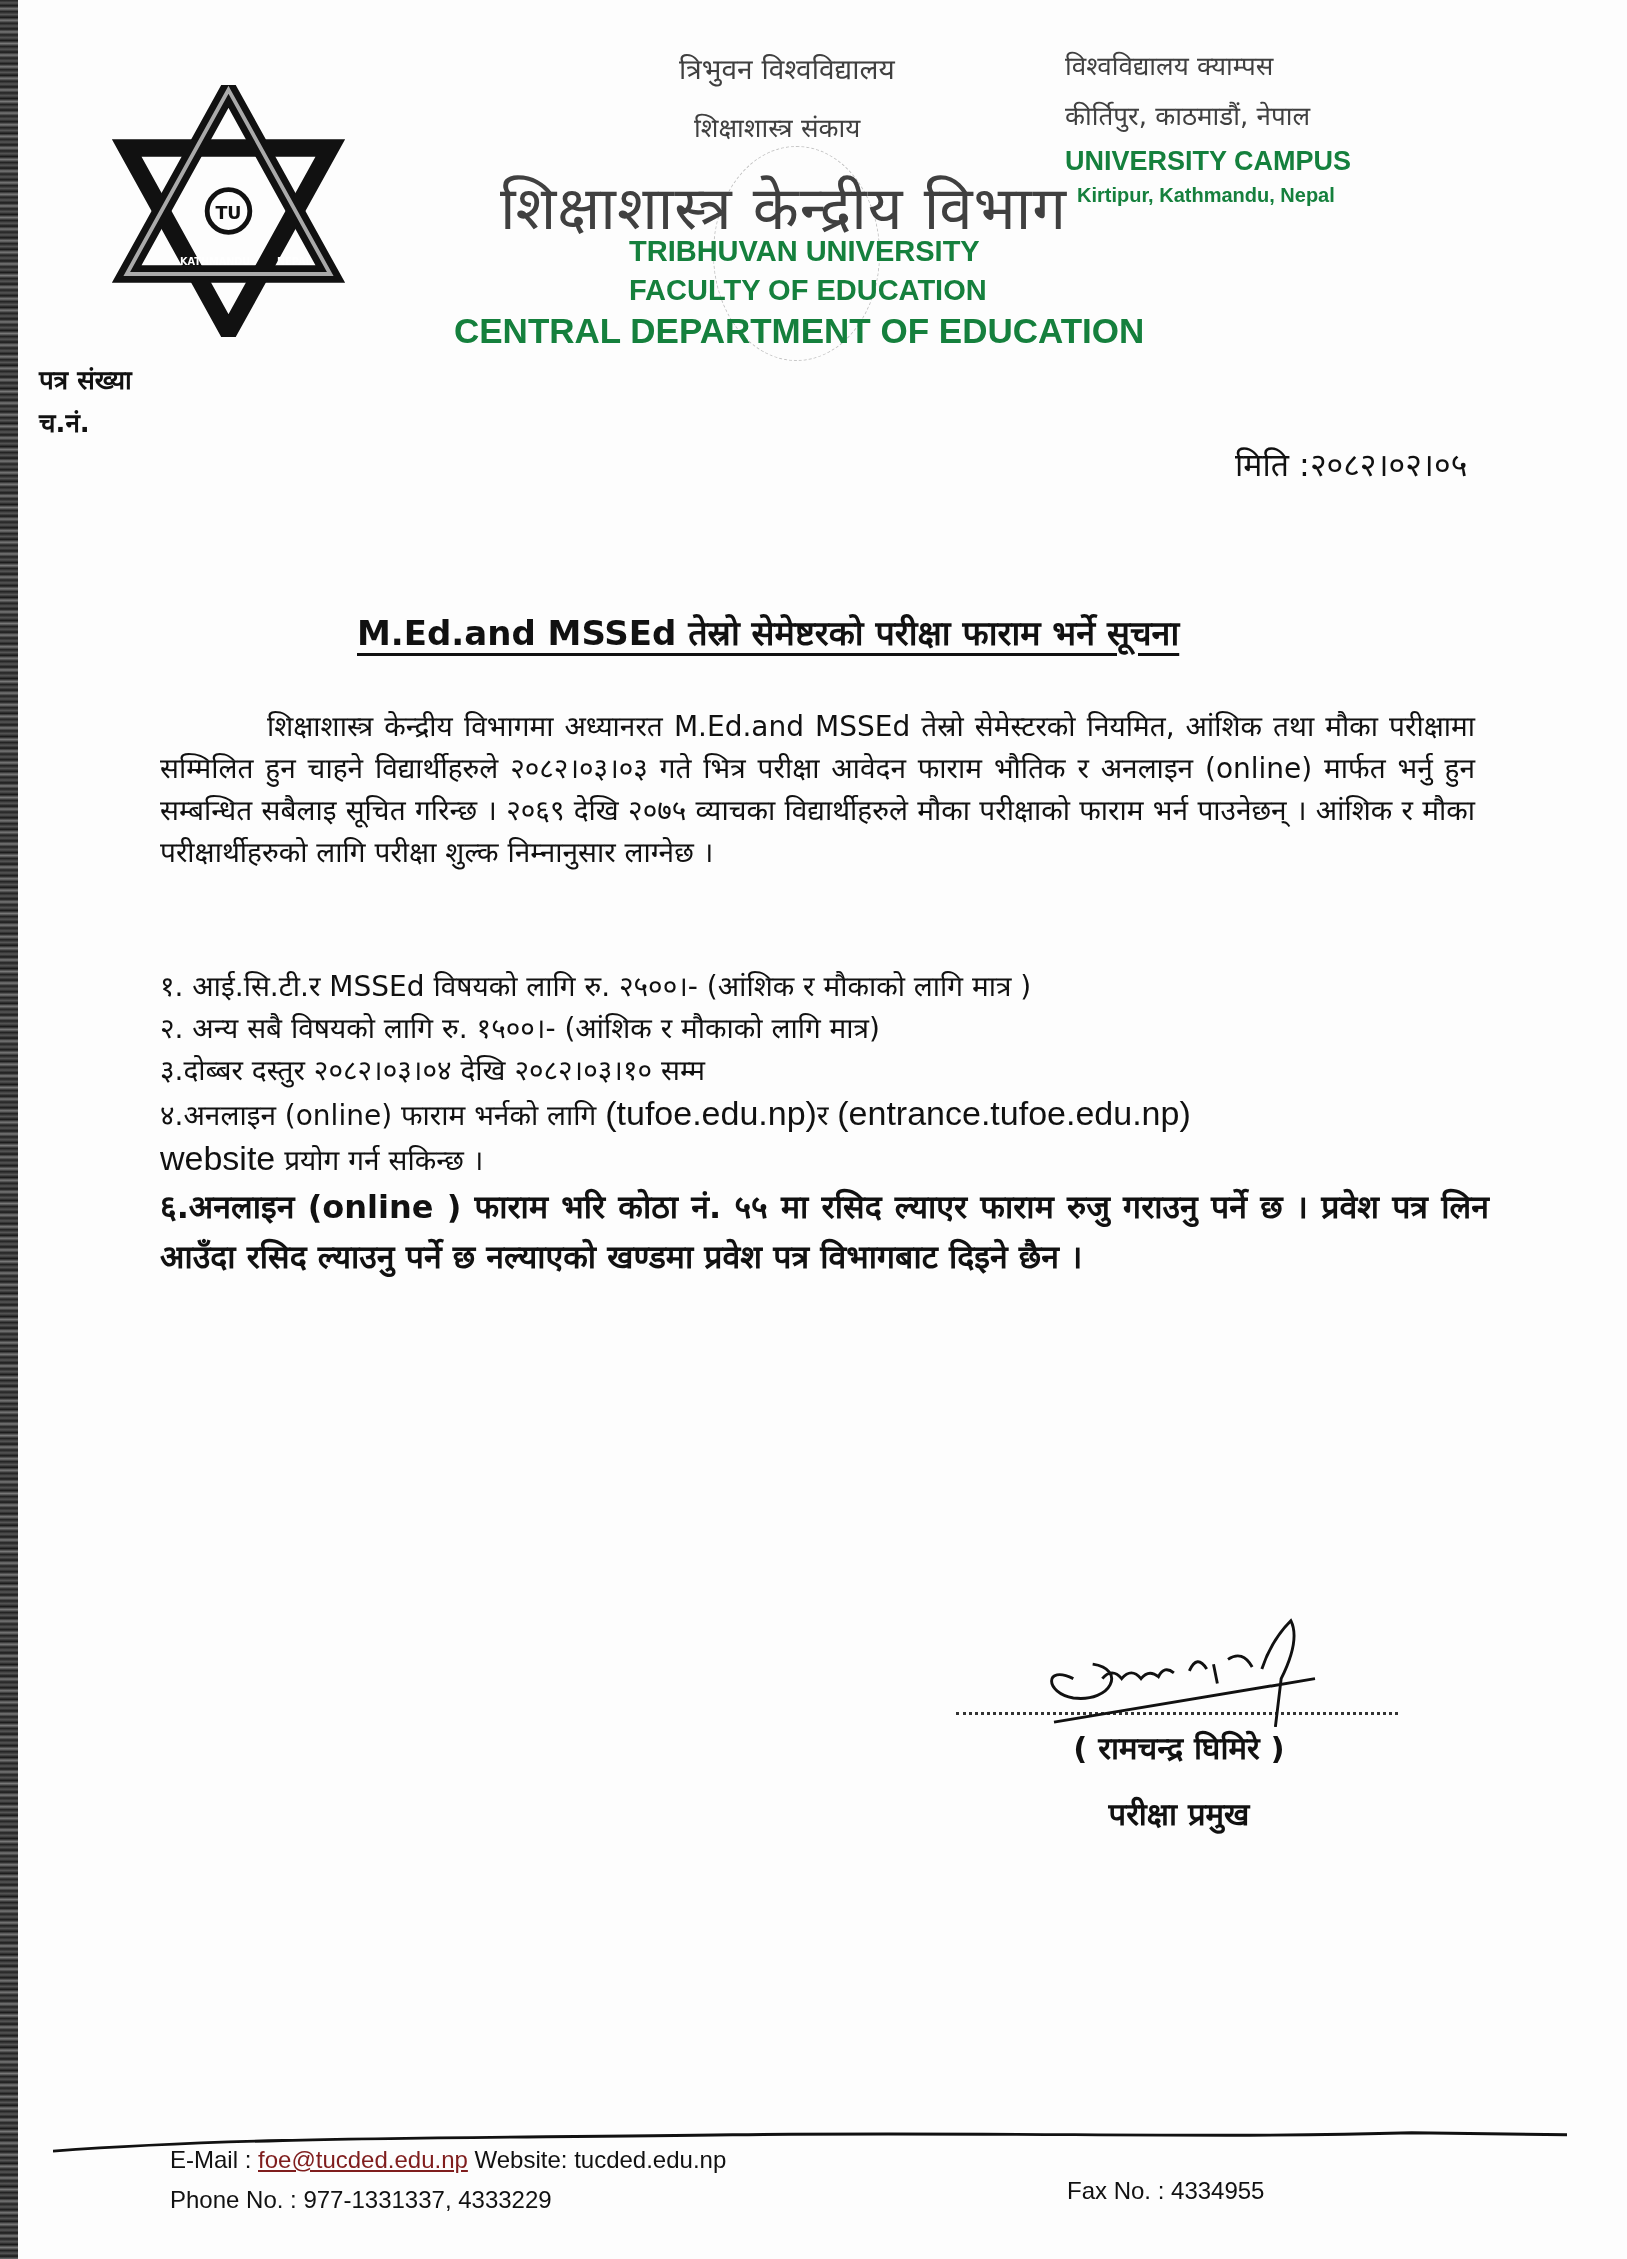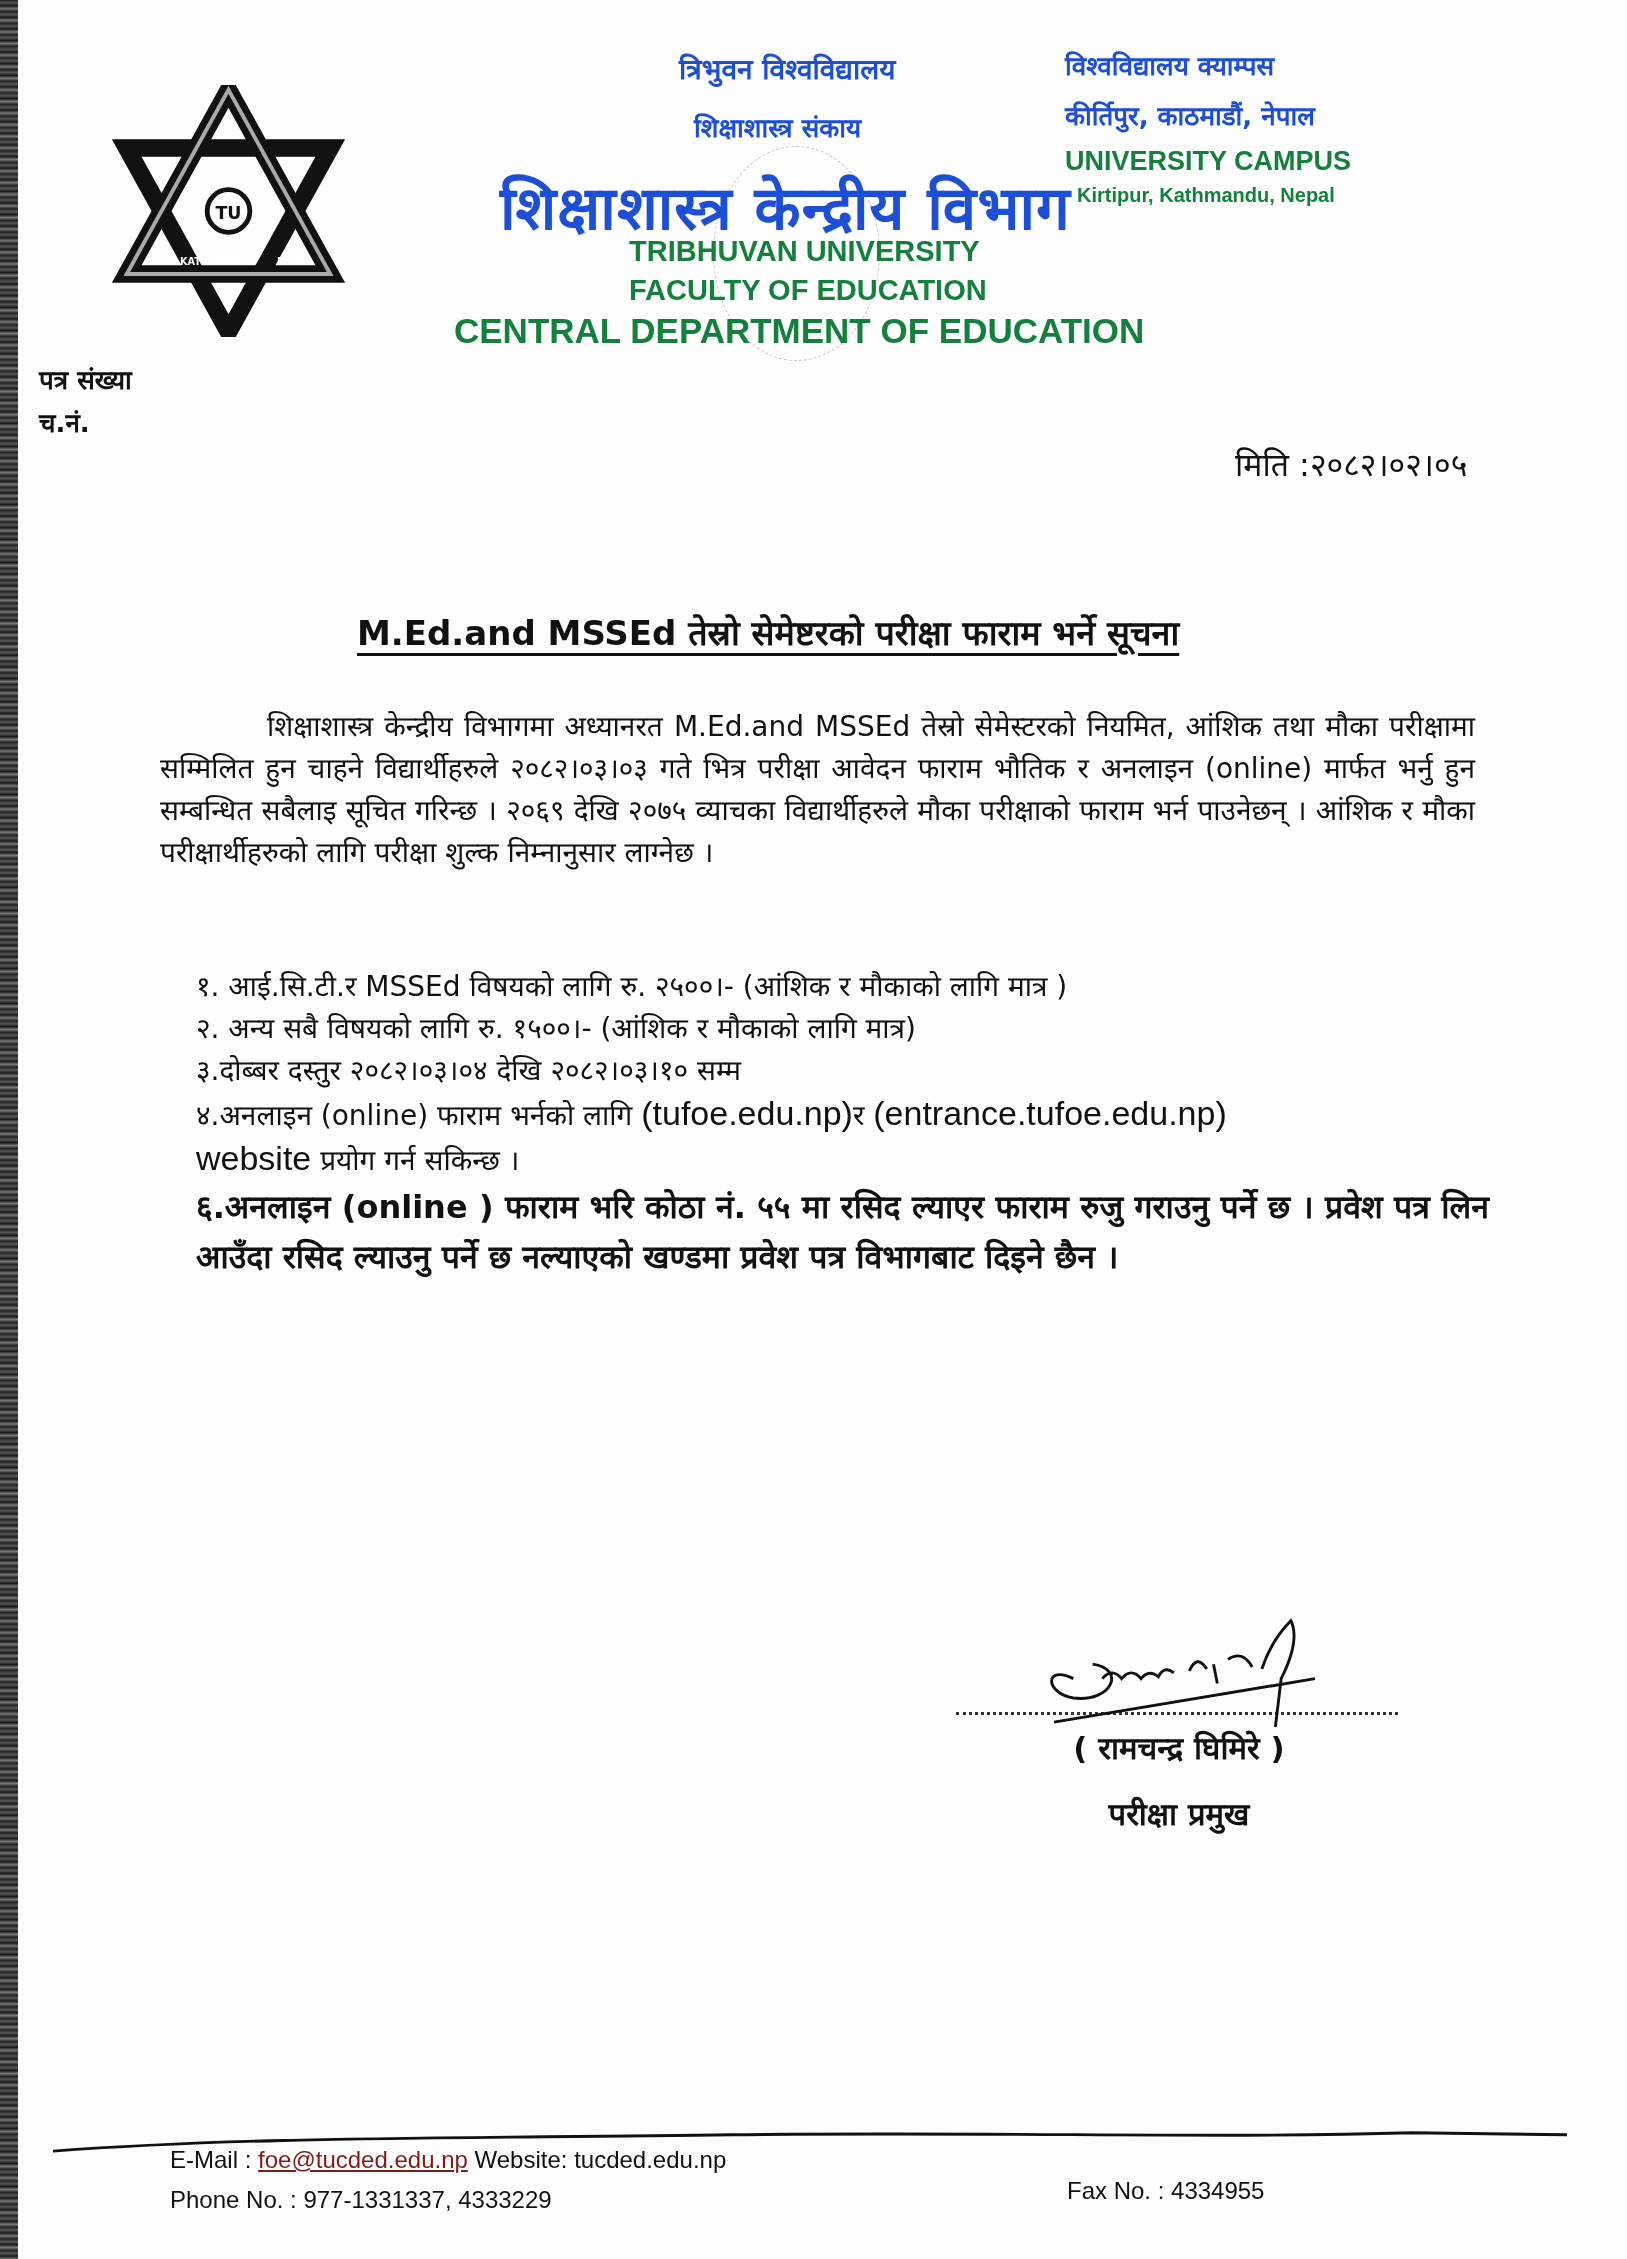--- a/index.html
+++ b/index.html
@@ -6,21 +6,21 @@
   body {
     width: 1627px; height: 2259px; position: relative; overflow: hidden;
     background: #fdfdfd; color: #111;
     font-family: "DejaVu Sans", "Liberation Sans", sans-serif;
   }
   .scan-edge {
     position: absolute; left: 0; top: 0; width: 17.5px; height: 2259px;
     background: repeating-linear-gradient(180deg, #222 0px, #555 2.9px, #1a1a1a 5.8px, #777 8.7px, #222 11.6px);
   }
   .logo { position: absolute; left: 112px; top: 85px; width: 233px; height: 252px; }
-  .hdr-np { position: absolute; font-weight: bold; color: #1d4ed8; white-space: nowrap; }
+  .hdr-np { position: absolute; font-weight: normal; color: #404040; white-space: nowrap; }
   .hdr-en { position: absolute; font-family: "Liberation Sans", sans-serif; color: #15803d; white-space: nowrap; }
   #tu-np { left: 679px; top: 49px; font-size: 28px; }
   #foe-np { left: 694px; top: 109px; font-size: 26px; }
   #cde-np { left: 500px; top: 165px; font-size: 60px; letter-spacing: 1px; }
   #uc-np { left: 1065px; top: 47px; font-size: 26px; }
   #kirt-np { left: 1065px; top: 97px; font-size: 26px; }
   #uc-en { left: 1065px; top: 146px; font-size: 27px; font-weight: bold; }
   #kirt-en { left: 1065px; top: 184px; font-size: 20px; font-weight: bold; margin-left: 12px; }
   #tu-en { left: 629px; top: 235px; font-size: 29px; font-weight: bold; }
   #foe-en { left: 629px; top: 274px; font-size: 29px; font-weight: bold; }
@@ -36,21 +36,21 @@
   .title {
     position: absolute; left: 357px; top: 609px; font-size: 34px; font-weight: bold;
     text-decoration: underline; text-underline-offset: 7.8px; white-space: nowrap;
   }
   .body-text {
     position: absolute; left: 160px; top: 706px; width: 1315px;
     font-size: 28px; line-height: 42px; text-align: justify;
   }
   .body-text p { margin: 0; text-indent: 107px; }
   .items { position: absolute; left: 160px; top: 966px; width: 1329px; font-size: 28px; }
-  .item { line-height: 42px; white-space: nowrap; margin-left: 36px; }
+  .item { line-height: 42px; white-space: nowrap; }
   .item.wrap { white-space: normal; }
   .item.big { font-size: 32px; font-weight: bold; line-height: 50px; white-space: normal; text-align: justify; }
   .item .url { font-size: 34px; font-family: "Liberation Sans", sans-serif; }
   .sig-block { position: absolute; left: 956px; top: 1611px; width: 446px; text-align: center; }
   .sig-svg { width: 330px; height: 116px; display: block; margin-left: 78px; }
   .dots { border-bottom: 3.9px dotted #333; width: 442px; margin-top: -15.5px; }
   .signer { font-size: 31px; font-weight: bold; margin-top: 11.6px; }
   .signer-title { font-size: 31px; font-weight: bold; margin-top: 24px; }
   .footer-line { position: absolute; left: 53px; top: 2127px; width: 1514px; height: 29px; }
   .footer { position: absolute; font-family: "Liberation Sans Narrow", "Liberation Sans", sans-serif; font-size: 24px; color: #111; white-space: nowrap; }

